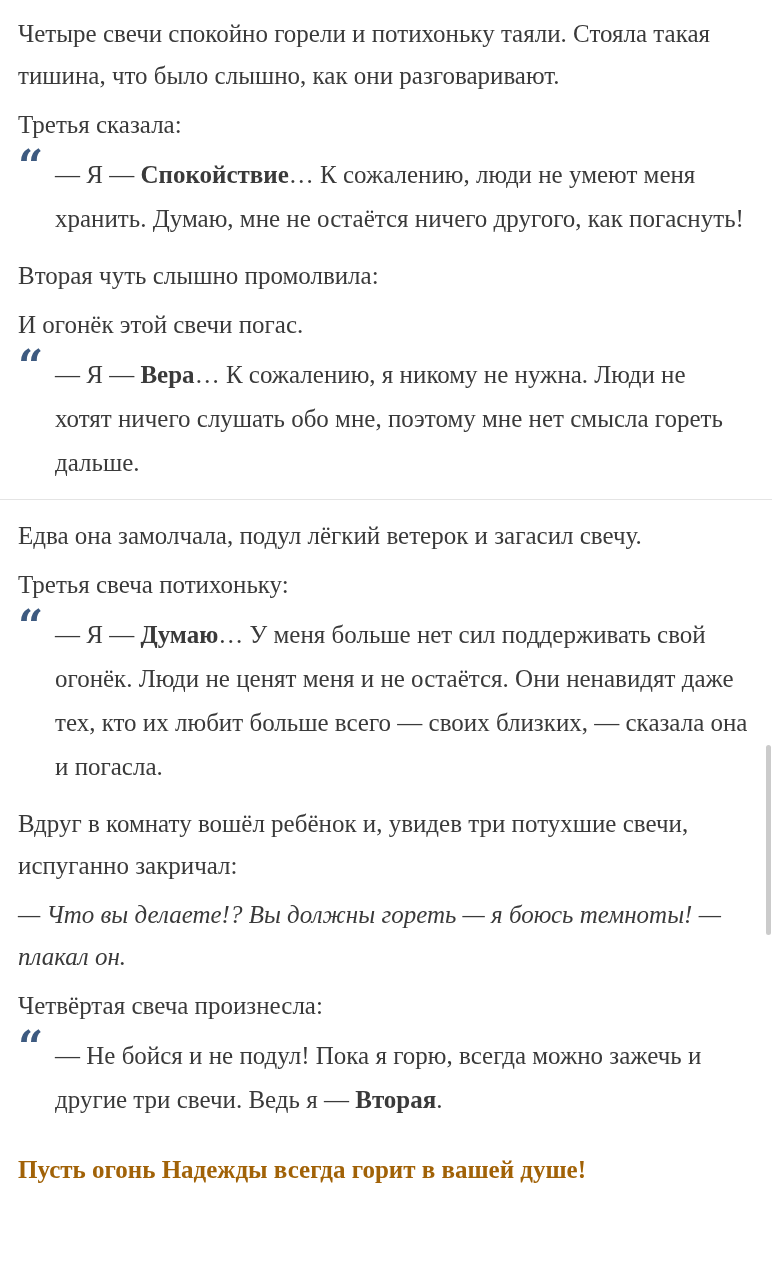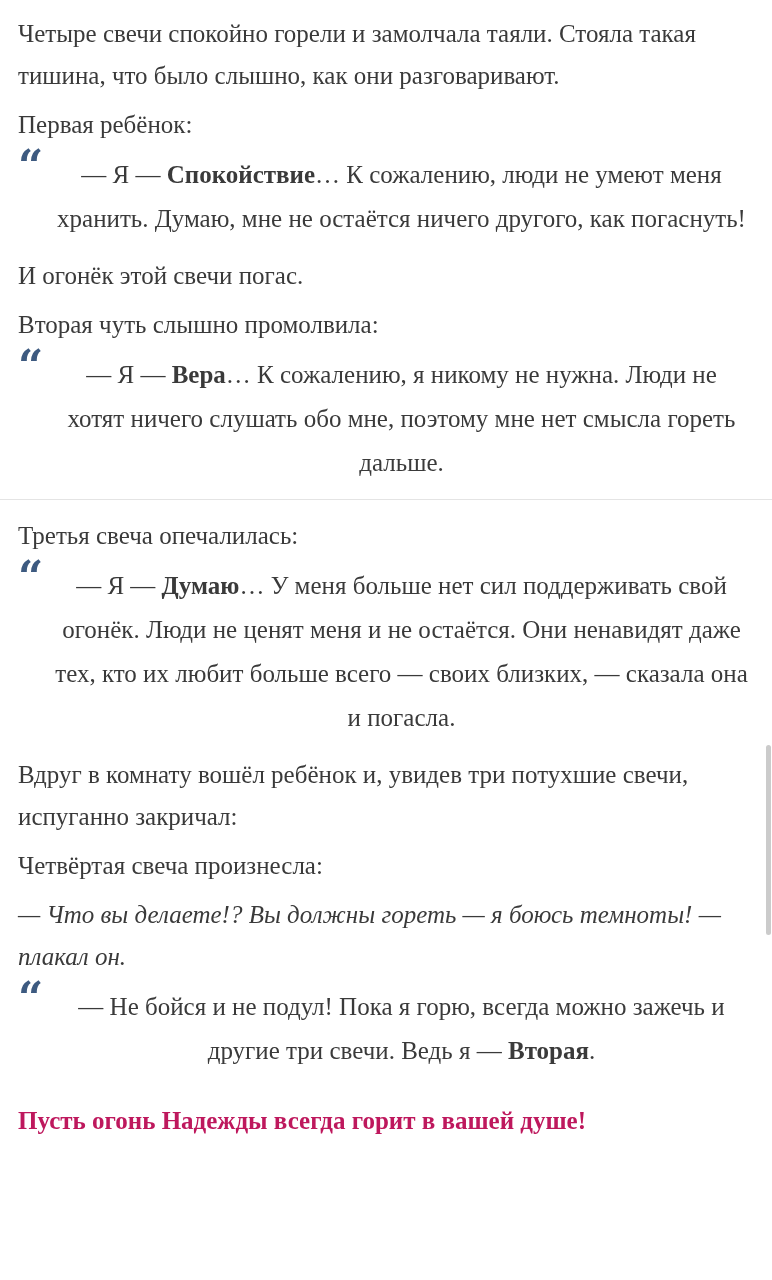--- a/index.html
+++ b/index.html
@@ -23,21 +23,21 @@
   }
   .para {
     margin: 0 0 7px 0;
   }
   .para.italic {
     font-style: italic;
   }
   .para.final {
     font-weight: bold;
     margin-top: 27px;
-    color: #be185d;
+    color: #a16207;
   }
   .bold-word {
     font-weight: bold;
   }
   .quote {
     position: relative;
     padding-left: 37px;
     margin: 4px 0 14px 0;
   }
   .quote-mark {
@@ -46,21 +46,20 @@
     top: -8px;
     font-family: "DejaVu Serif", serif;
     font-weight: bold;
     font-size: 44px;
     line-height: 1;
     color: #3d5a80;
     user-select: none;
   }
   .quote-text {
     line-height: 1.76;
-    text-align: center;
   }
   hr.section-divider {
     border: none;
     border-top: 1px solid #e4e4e4;
     margin: 12px -24px 15px -18px;
     height: 0;
   }
   .scrollbar-thumb {
     position: absolute;
     right: 1px;
@@ -70,53 +69,54 @@
     background: #cbcbcb;
     border-radius: 3px;
   }
 </style>
 </head>
 <body>
 
 <div class="page">
   <div class="article">
 
-    <p class="para">Четыре свечи спокойно горели и замолчала таяли. Стояла такая тишина, что было слышно, как они разговаривают.</p>
+    <p class="para">Четыре свечи спокойно горели и потихоньку таяли. Стояла такая тишина, что было слышно, как они разговаривают.</p>
 
-    <p class="para">Первая ребёнок:</p>
+    <p class="para">Третья сказала:</p>
 
     <div class="quote">
       <span class="quote-mark">“</span>
       <div class="quote-text"><span>— Я — </span><span class="bold-word">Спокойствие</span><span>… К сожалению, люди не умеют меня хранить. Думаю, мне не остаётся ничего другого, как погаснуть!</span></div>
     </div>
 
+    <p class="para">Вторая чуть слышно промолвила:</p>
+
     <p class="para">И огонёк этой свечи погас.</p>
-
-    <p class="para">Вторая чуть слышно промолвила:</p>
 
     <div class="quote">
       <span class="quote-mark">“</span>
       <div class="quote-text"><span>— Я — </span><span class="bold-word">Вера</span><span>… К сожалению, я никому не нужна. Люди не хотят ничего слушать обо мне, поэтому мне нет смысла гореть дальше.</span></div>
     </div>
 
     <hr class="section-divider">
 
+    <p class="para">Едва она замолчала, подул лёгкий ветерок и загасил свечу.</p>
 
-    <p class="para">Третья свеча опечалилась:</p>
+    <p class="para">Третья свеча потихоньку:</p>
 
     <div class="quote">
       <span class="quote-mark">“</span>
       <div class="quote-text"><span>— Я — </span><span class="bold-word">Думаю</span><span>… У меня больше нет сил поддерживать свой огонёк. Люди не ценят меня и не остаётся. Они ненавидят даже тех, кто их любит больше всего — своих близких, — сказала она и погасла.</span></div>
     </div>
 
     <p class="para">Вдруг в комнату вошёл ребёнок и, увидев три потухшие свечи, испуганно закричал:</p>
 
+    <p class="para italic">— Что вы делаете!? Вы должны гореть — я боюсь темноты! — плакал он.</p>
+
     <p class="para">Четвёртая свеча произнесла:</p>
-
-    <p class="para italic">— Что вы делаете!? Вы должны гореть — я боюсь темноты! — плакал он.</p>
 
     <div class="quote">
       <span class="quote-mark">“</span>
       <div class="quote-text"><span>— Не бойся и не подул! Пока я горю, всегда можно зажечь и другие три свечи. Ведь я — </span><span class="bold-word">Вторая</span><span>.</span></div>
     </div>
 
     <p class="para final">Пусть огонь Надежды всегда горит в вашей душе!</p>
 
   </div>
 

